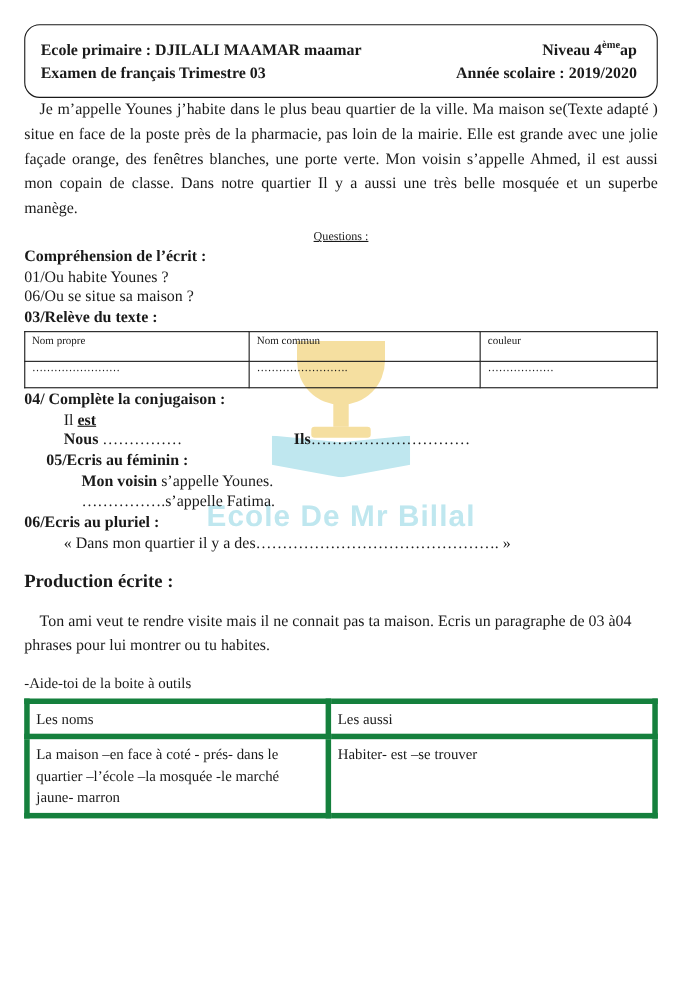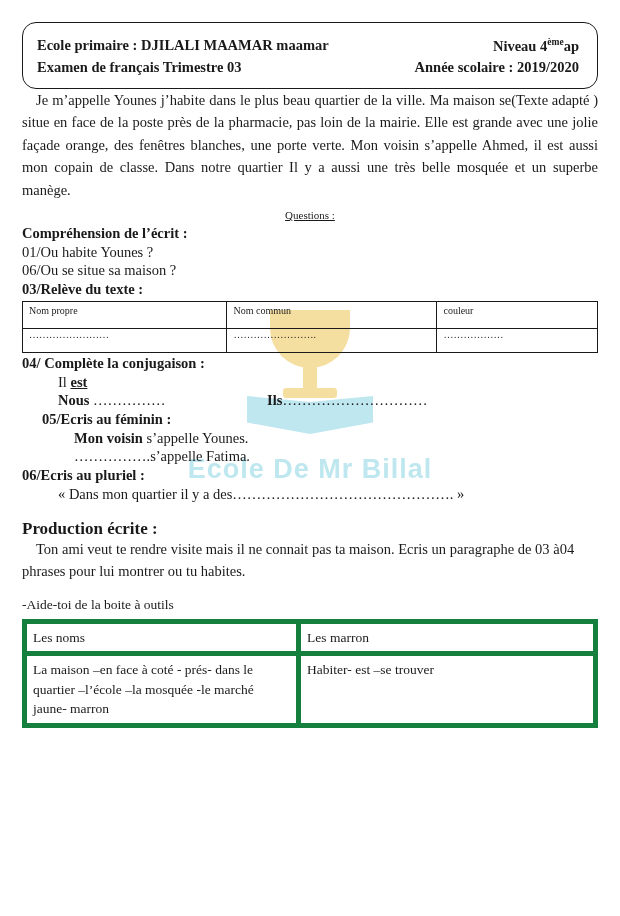--- a/index.html
+++ b/index.html
@@ -93,21 +93,21 @@
     border: 1px solid #1a1a1a;
     border-radius: 14px;
     padding: 10px 14px 12px 14px;
     font-family: "Liberation Serif", serif;
     font-weight: bold;
     font-size: 14.5px;
   }
   .header-row {
     display: flex;
     justify-content: space-between;
-    align-items: center;
+    align-items: flex-end;
     margin: 4px 0 0 0;
   }
   .header-row .left { white-space: nowrap; }
   .header-row .right { white-space: nowrap; padding-right: 4px;}
   .hdr-r1-right { padding-right: 64px; }
   sup { font-size: 9.5px; }
 
   
   .section-title {
     font-weight: bold;
@@ -162,21 +162,21 @@
   }
   table.grid td.dots {
     border-top: none;
     padding-top: 0;
   }
   .dotrow td { color: #1a1a1a; }
 
   .prod-title {
     font-weight: bold;
     font-size: 17px;
-    margin: 16px 0 0 0;
+    margin: 16px 0 16px 0;
   }
   .prod-p {
     font-size: 14.5px;
     line-height: 1.5;
     text-indent: 14px;
     margin: 0;
   }
   .aide {
     font-size: 13.5px;
     margin: 14px 0 6px 0;
@@ -276,21 +276,21 @@
 
     <div class="prod-title">Production écrite :</div>
     <p class="prod-p">Ton ami veut te rendre visite mais il ne connait  pas ta maison. Ecris un paragraphe de 03 à04 phrases pour lui montrer  ou tu habites.</p>
 
     <div class="aide">-Aide-toi de la  boite à outils</div>
 
     <table class="toolbox">
       <tbody>
           <tr class="head">
         <td class="col1">Les noms</td>
-        <td>Les marron</td>
+        <td>Les aussi</td>
       </tr>
       <tr>
         <td class="col1">La maison –en face     à coté  - prés- dans le quartier –l’école –la mosquée  -le marché jaune-  marron</td>
         <td>Habiter-  est –se trouver</td>
       </tr>
     </tbody>
       </table>
 
   </div>
 </div>

